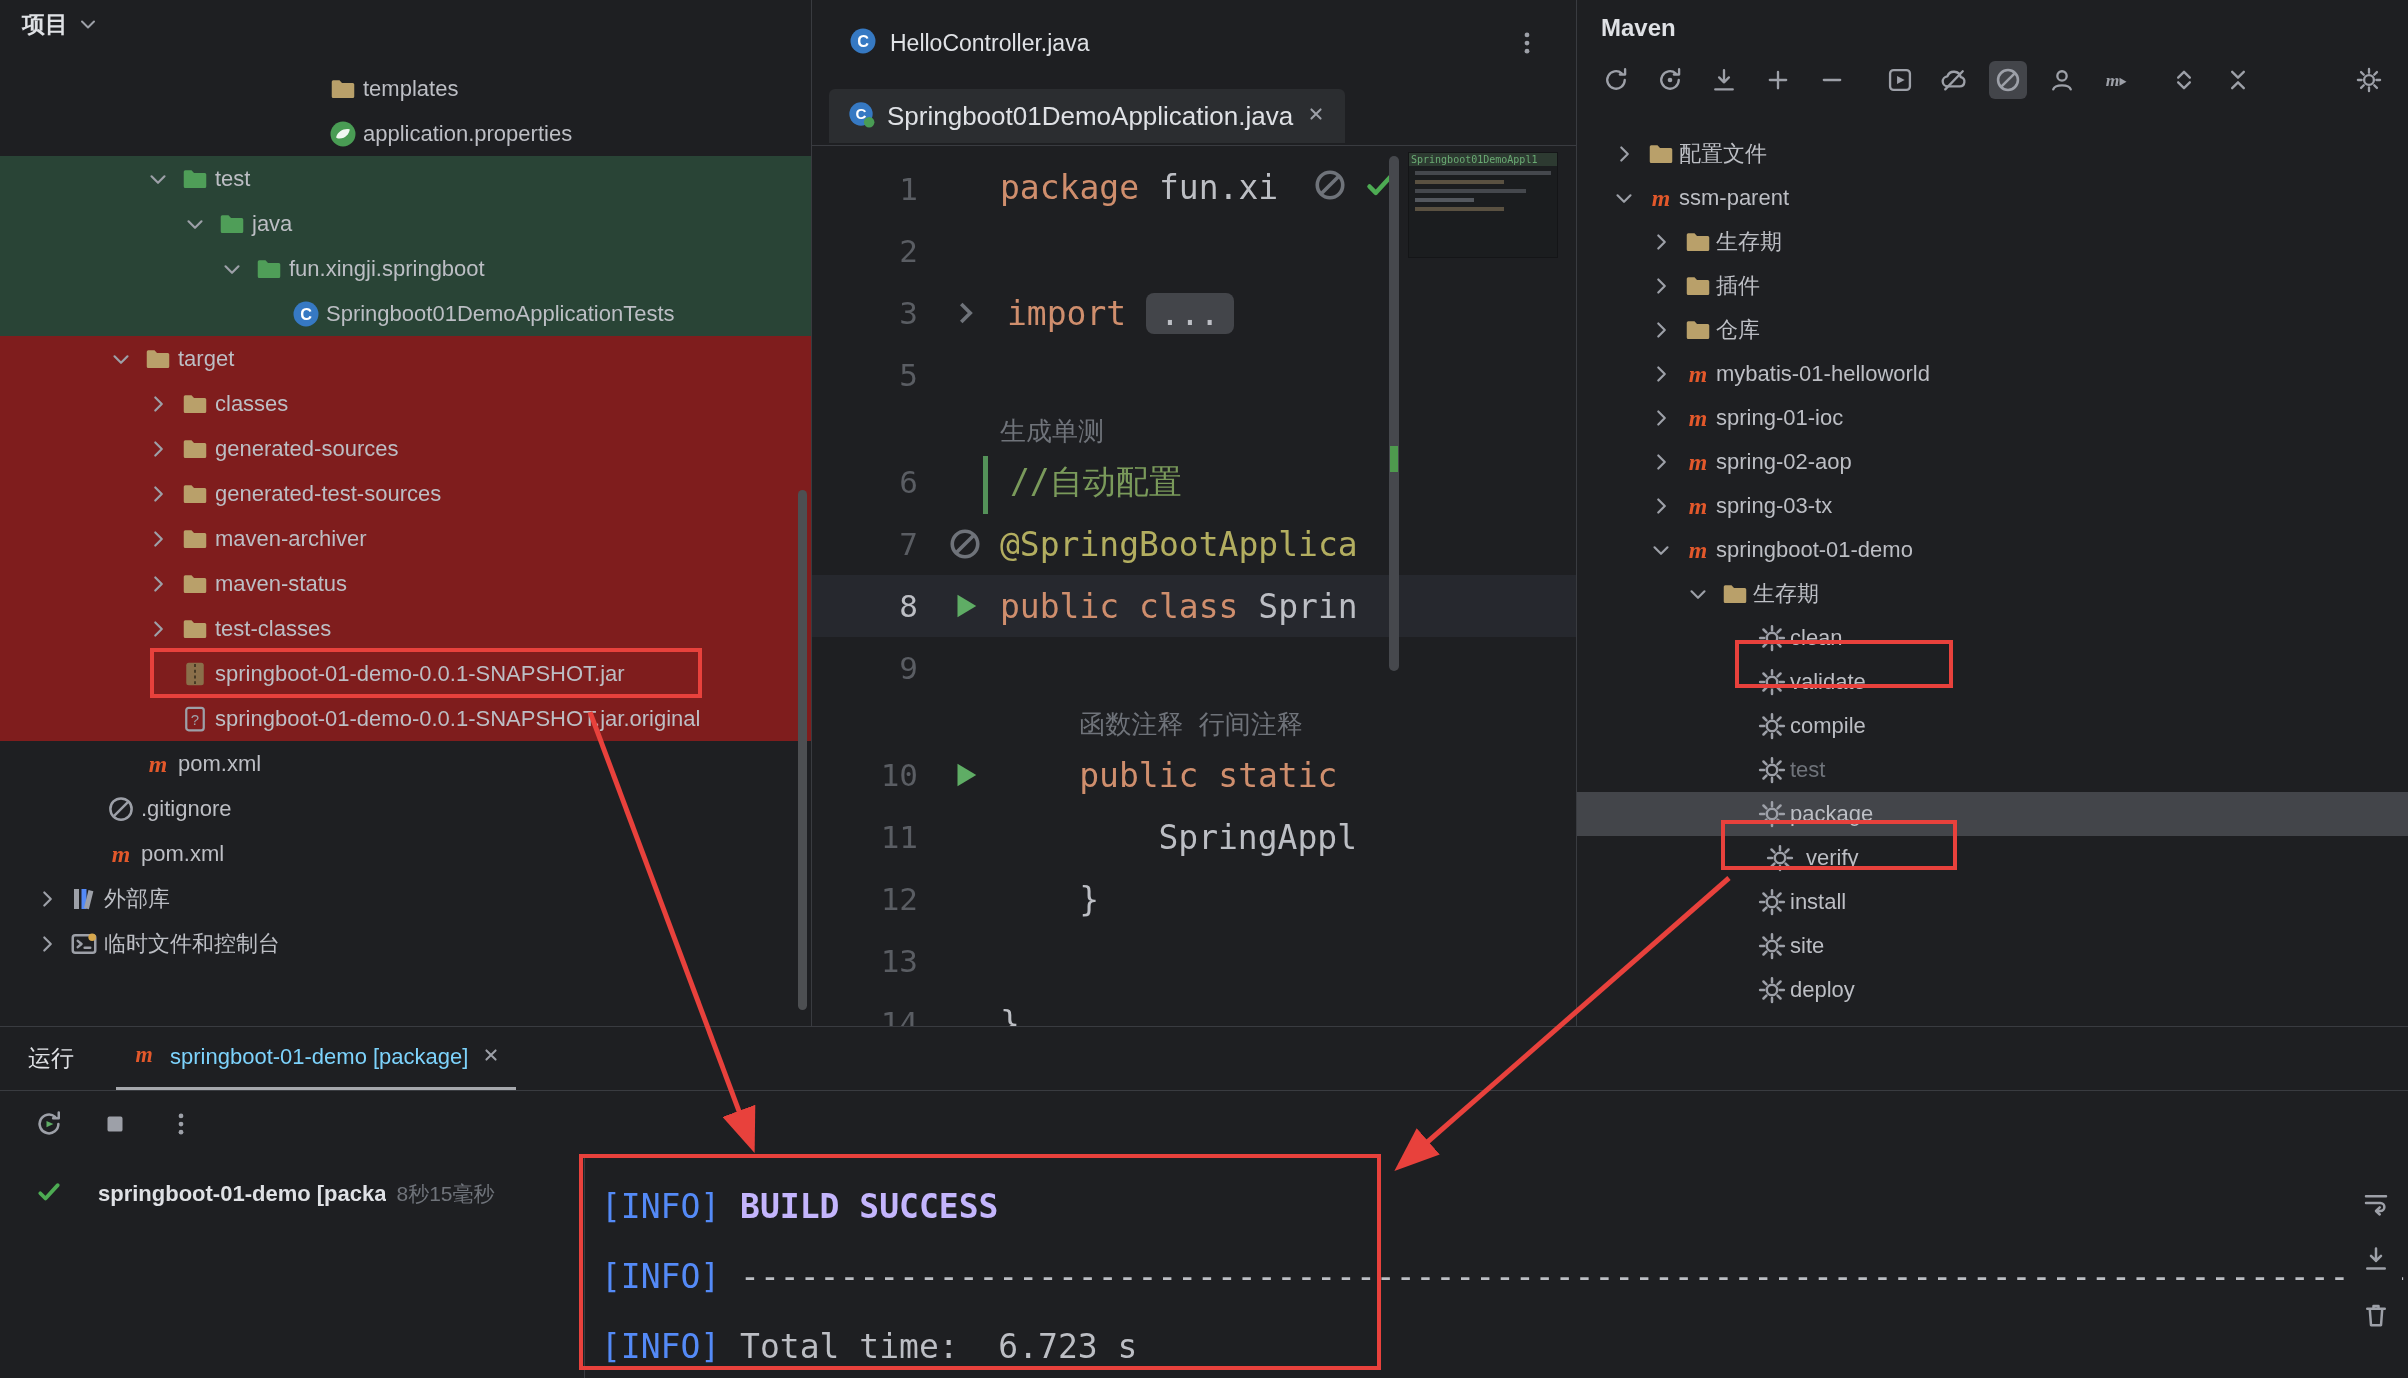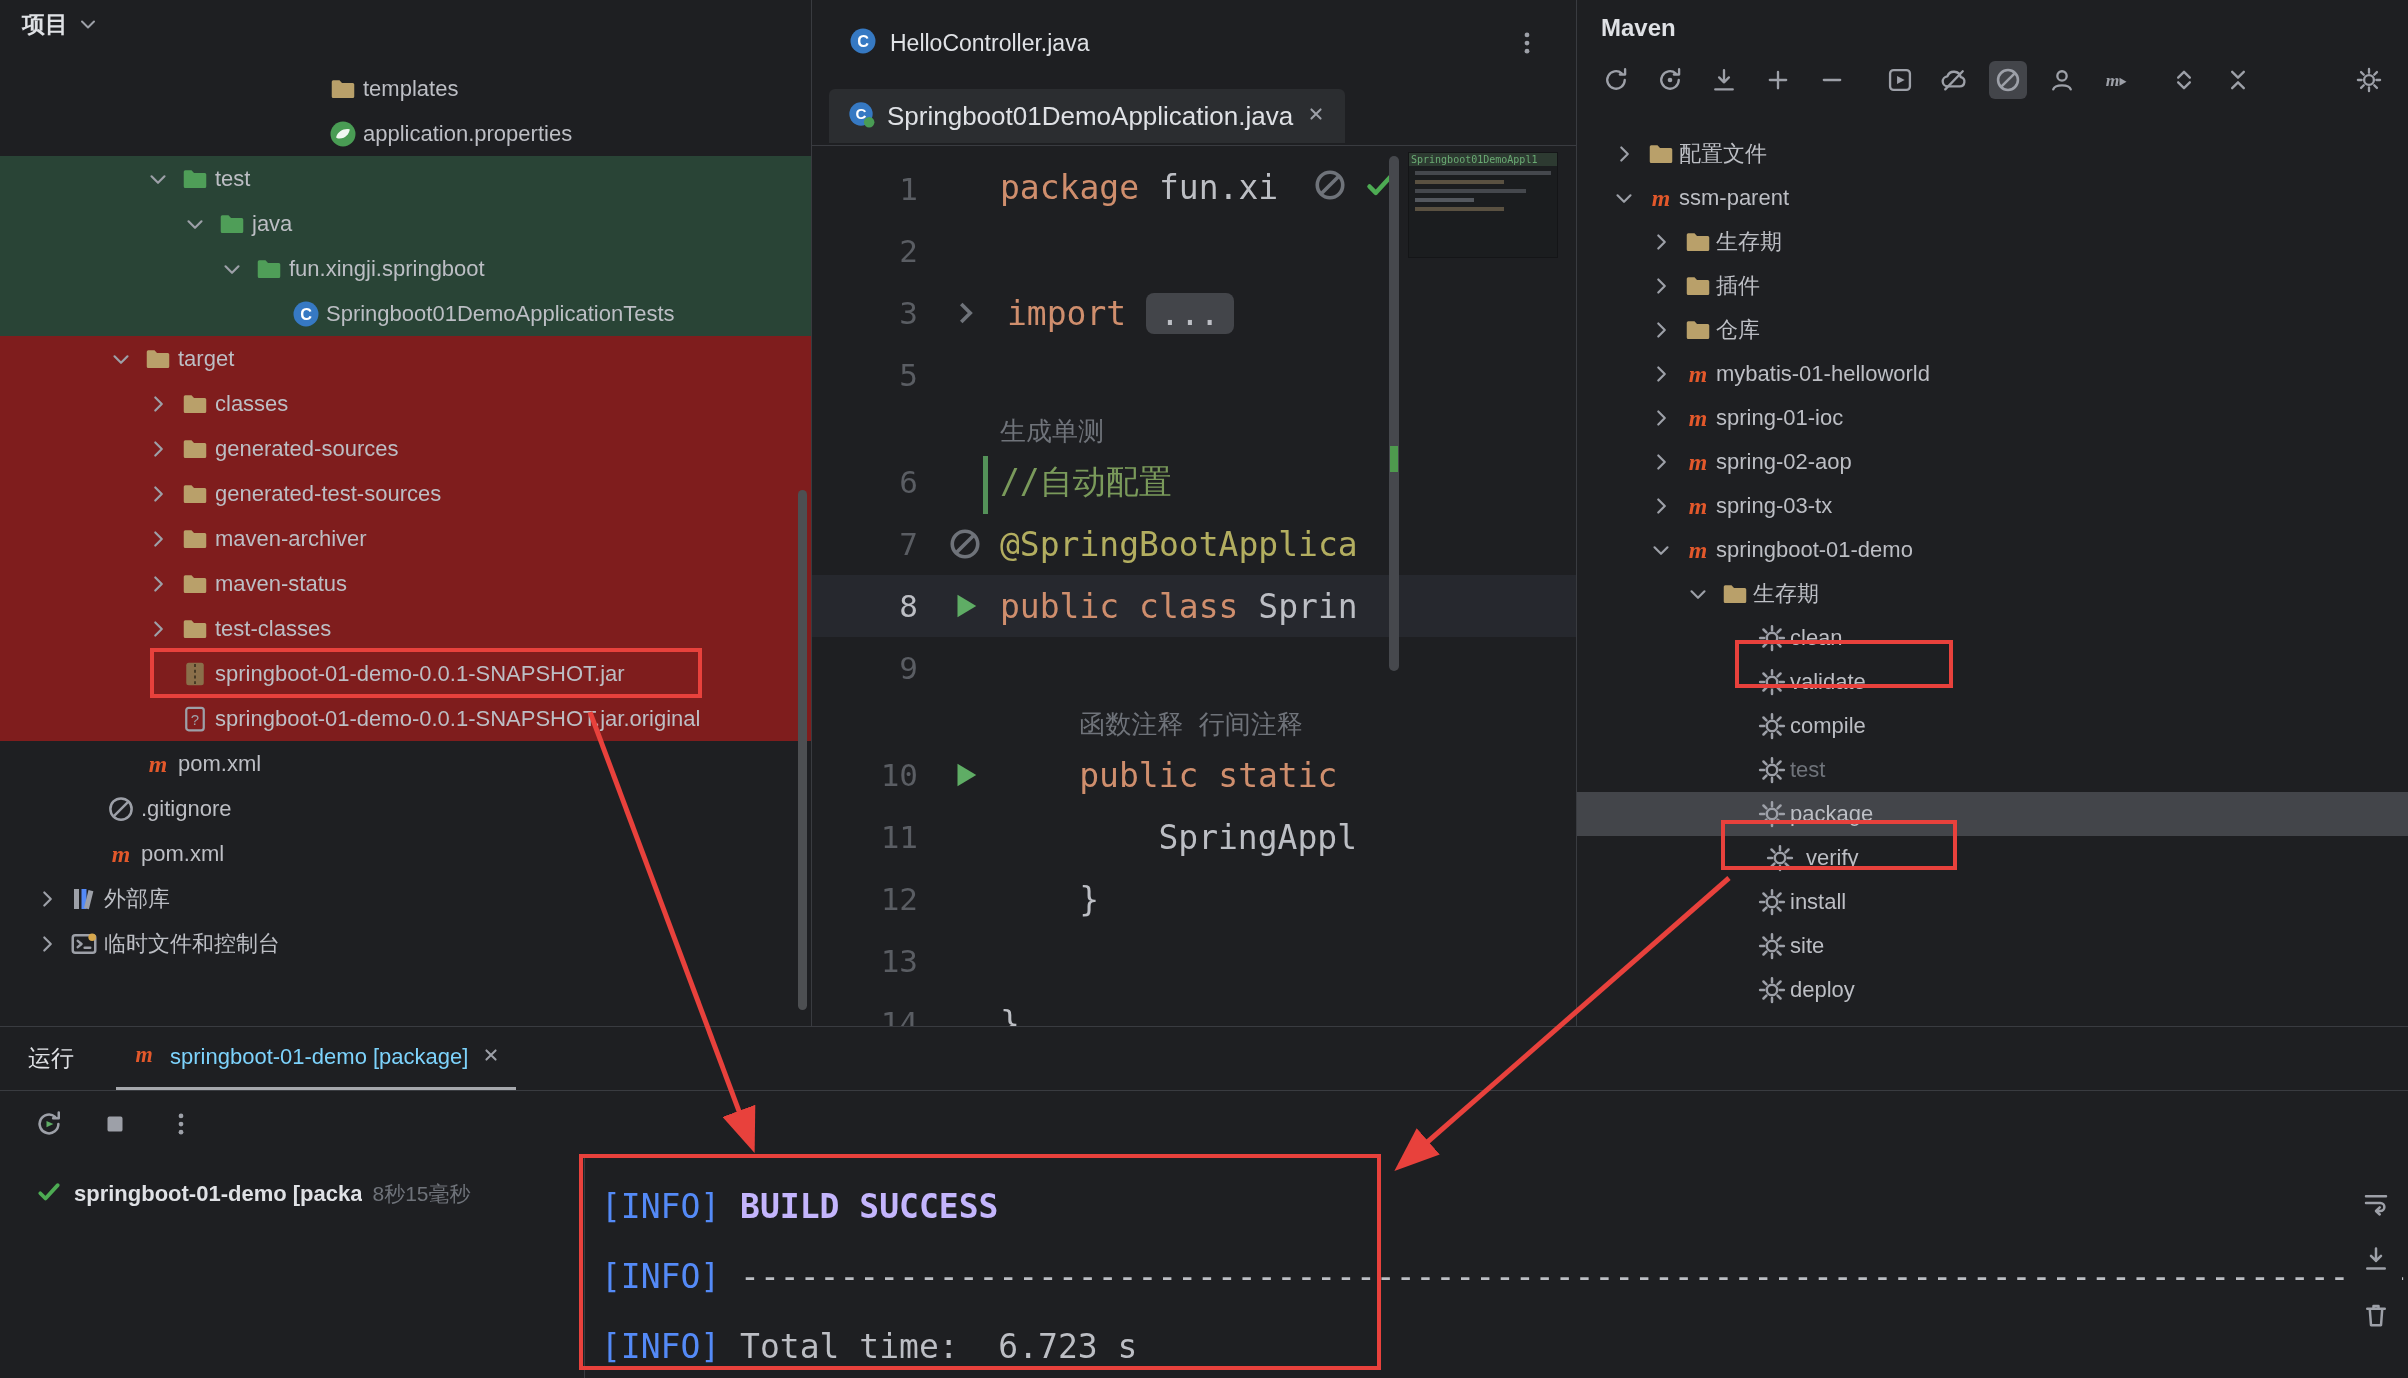--- a/index.html
+++ b/index.html
@@ -87,21 +87,21 @@
   .run-tab { margin-left:42px; height:63px; display:flex; align-items:center; gap:12px; padding:0 14px; border-bottom:3px solid #a6a8ad; }
   .run-tab .ticon svg { width:28px; height:28px; }
   .run-tab-label { font-size:22px; color:#7dd3fc; }
   .run-tab .close svg { width:22px; height:22px; }
   #run-toolbar { height:65px; display:flex; align-items:center; gap:28px; padding-left:30px; }
   #run-toolbar .tb-btn svg { width:30px; height:30px; }
   .run-content { position:absolute; left:0; top:129px; right:0; bottom:0; display:flex; }
   .run-left { width:585px; flex:none; border-right:1px solid #393b40; padding-top:16px; }
   .run-result { display:flex; align-items:center; height:44px; padding-left:34px; gap:10px; }
   .run-result .ticon svg { width:30px; height:30px; }
-  .rr-label { font-size:22px; font-weight:700; color:#dfe1e5; max-width:300px; overflow:hidden; white-space:nowrap; }
+  .rr-label { font-size:22px; font-weight:700; color:#dfe1e5; max-width:300px; overflow:hidden; white-space:nowrap;margin-left:24px; }
   .rr-dur { font-size:21px; color:#6f737a; white-space:nowrap; }
   .run-console { position:relative; flex:1; overflow:hidden; }
   .cline { position:absolute; left:16px; height:70px; line-height:70px; font-family:"DejaVu Sans Mono", monospace; font-size:33px; white-space:pre; }
   .seg-info { color:#548af7; } .seg-success { color:#c4b5fd; font-weight:700; } .seg-cplain { color:#bcbec4; }
   .console-icons { position:absolute; right:6px; top:28px; width:52px; background:#1e1f22; display:flex; flex-direction:column; gap:18px; align-items:center; }
   .console-icons .tb-btn svg { width:30px; height:30px; }
 
   
   #annotations { position:absolute; left:0; top:0; width:2408px; height:1378px; pointer-events:none; z-index:50; }
 </style>
@@ -417,21 +417,21 @@
             <span class="code" style="margin-left: 0px;"></span>
           </div>
           <div class="eline inlay">
             <span class="lnum"></span>
             <span class="gico"></span>
             <span class="code" style="margin-left: 0px;"><span class="seg-hint">生成单测</span></span>
           </div>
           <div class="eline">
             <span class="lnum">6</span>
             <span class="gico"></span>
-            <span class="code" style="margin-left: 0px;"><span class="seg-cmt">//自动配置</span></span>
+            <span class="code" style="margin-left: 10px;"><span class="seg-cmt">//自动配置</span></span>
           </div>
           <div class="eline">
             <span class="lnum">7</span>
             <span class="gico">
               <svg viewBox="0 0 24 24" fill="none">
                 <circle cx="12" cy="12" r="8.5" stroke="#6f737a" stroke-width="2.4"></circle>
                 <path d="M6.3 17.7L17.7 6.3" stroke="#6f737a" stroke-width="2.4"></path>
               </svg>
             </span>
             <span class="code" style="margin-left: 0px;"><span class="seg-ann">@SpringBootApplica</span></span>

